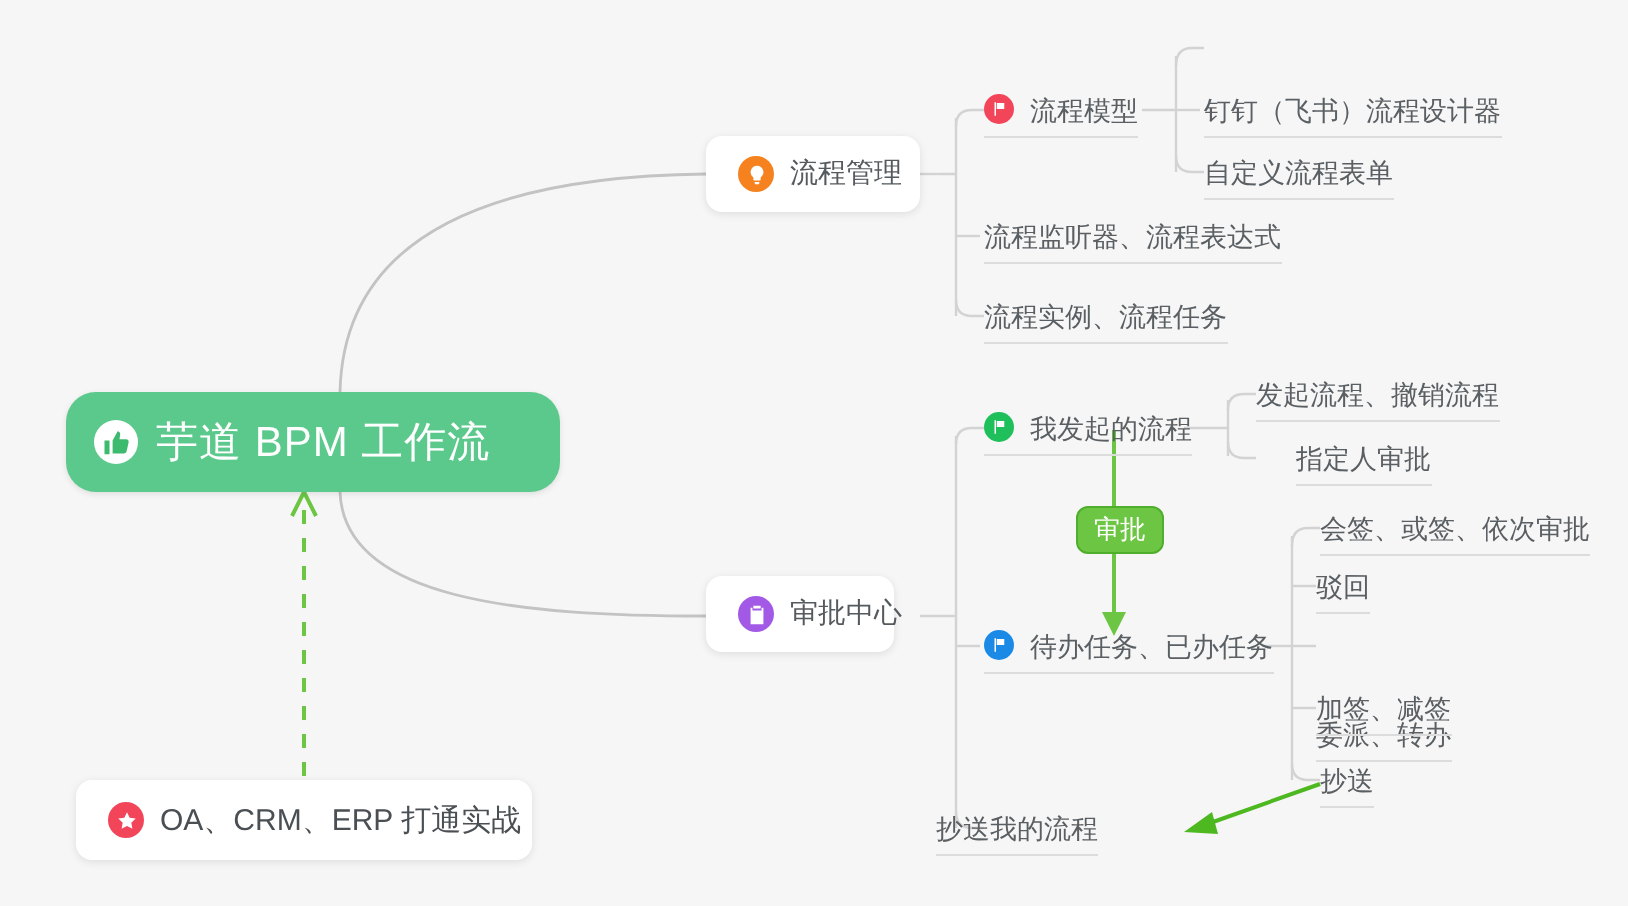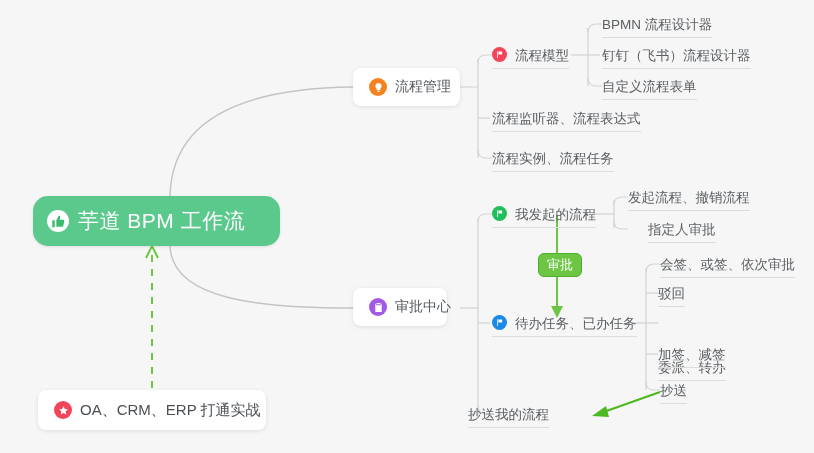--- a/index.html
+++ b/index.html
@@ -204,23 +204,20 @@
 
   <div class="leaf-node has-icon" style="left:492px; top:43px;">
     <span class="dot-icon" style="background:#f2455a; margin-bottom:2px;">
       <svg width="9" height="9" viewBox="0 0 24 24" fill="#ffffff">
         <path d="M6 3h2v18H6zM9 4h10v8H9z"></path>
       </svg>
     </span>
     <span class="leaf-label">流程模型</span>
   </div>
 
-  <div class="leaf-node" style="left:602px; top:12px;">
-    <span class="leaf-label">BPMN 流程设计器</span>
-  </div>
   <div class="leaf-node" style="left:602px; top:43px;">
     <span class="leaf-label">钉钉（飞书）流程设计器</span>
   </div>
   <div class="leaf-node" style="left:602px; top:74px;">
     <span class="leaf-label">自定义流程表单</span>
   </div>
 
   <div class="leaf-node" style="left:492px; top:106px;">
     <span class="leaf-label">流程监听器、流程表达式</span>
   </div>

